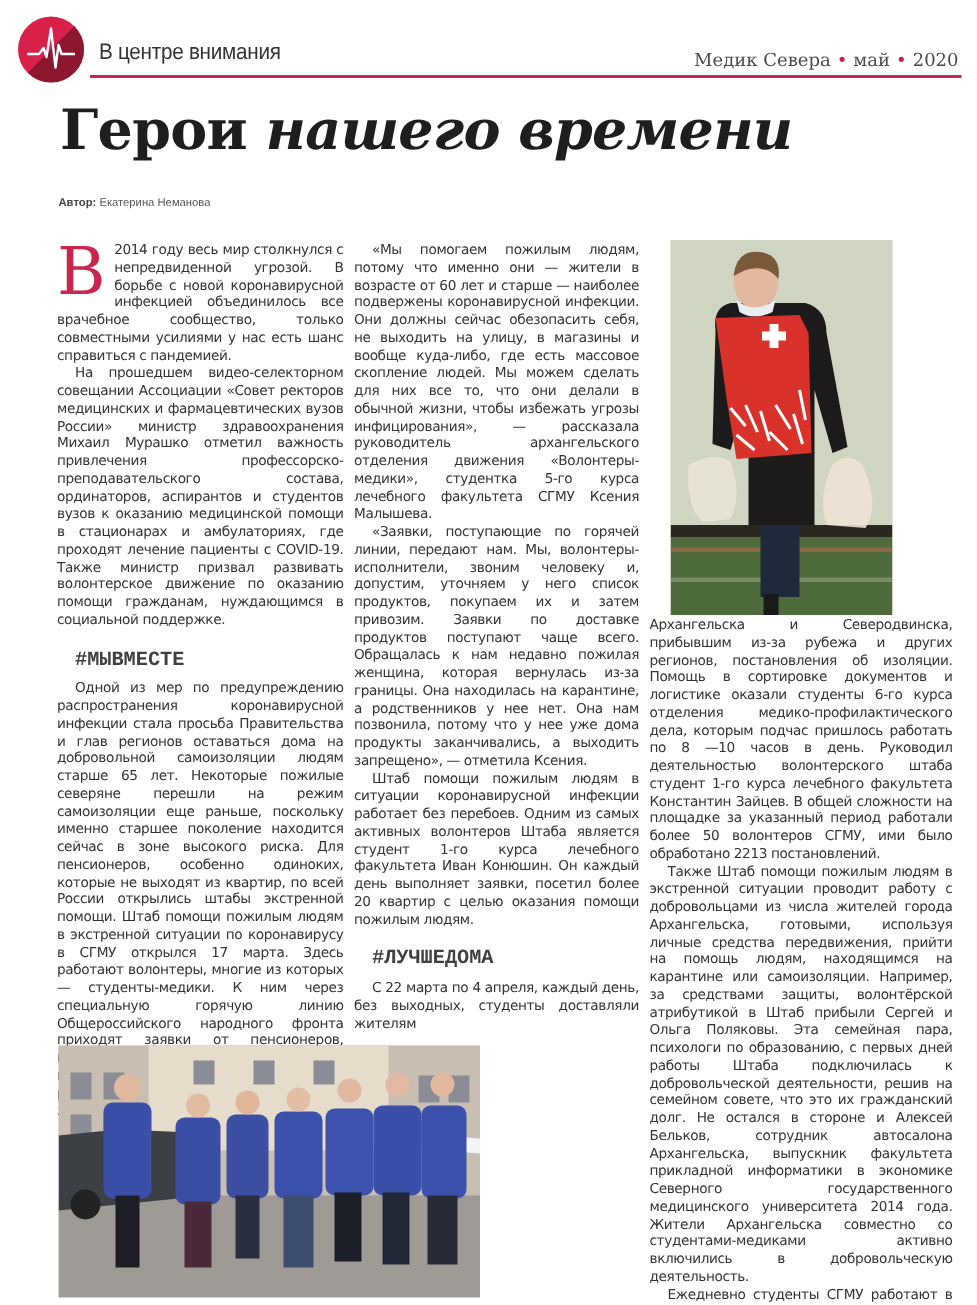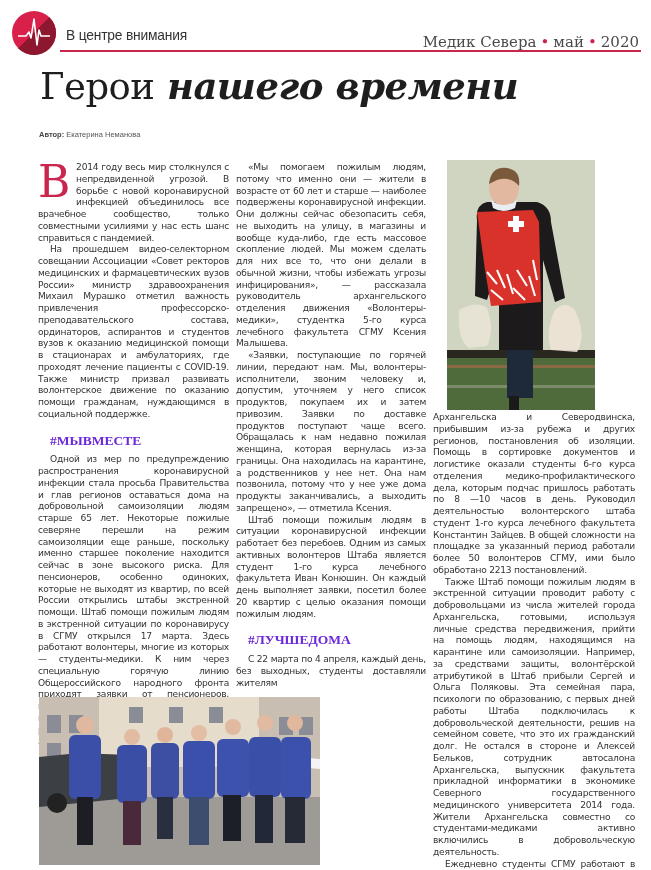--- a/index.html
+++ b/index.html
@@ -5,39 +5,39 @@
   * { box-sizing: border-box; margin: 0; padding: 0; }
   html, body { width: 651px; height: 870px; background: #ffffff; overflow: hidden; }
   body { position: relative; font-family: "DejaVu Sans", sans-serif; color: #2b2b2b; }
 
   .logo { position: absolute; left: 12px; top: 11px; width: 44px; height: 44px; border-radius: 50%; background: #d8204a; overflow: hidden; }
   .logo .shadow { position: absolute; left: 0; top: 0; width: 44px; height: 44px; background: linear-gradient(135deg, transparent 50%, #8e1730 50%); }
   .logo svg { position: absolute; left: 0; top: 0; }
 
   .section-label { position: absolute; left: 66px; top: 26px; font-family: "Liberation Sans", sans-serif; font-size: 15px; color: #333; letter-spacing: -0.2px; transform: scaleX(0.92); transform-origin: left; }
   .header-rule { position: absolute; left: 60px; top: 50px; width: 581px; height: 1.5px; background: #c9254d; }
-  .masthead { position: absolute; right: 12px; top: 33px; font-family: "DejaVu Serif", serif; font-size: 15px; color: #4a4a4a; }
+  .masthead { position: absolute; right: 12px; top: 33px; font-family: "DejaVu Serif", serif; font-size: 12px; color: #4a4a4a; }
   .masthead .dot { color: #c9254d; padding: 0 4px; }
 
   .title { position: absolute; left: 40px; top: 64px; font-family: "DejaVu Serif", serif; font-size: 37px; color: #1e1e1e; letter-spacing: -0.5px; }
-  .title .upright { font-weight: normal; text-align: right; }
+  .title .upright { font-weight: bold; text-align: right; }
   .title .ital { font-style: italic; font-weight: bold; margin-top: 37px; }
 
   .author { position: absolute; left: 39px; top: 130px; font-family: "Liberation Sans", sans-serif; font-size: 7.5px; color: #555; text-align: center; }
   .author b { font-weight: bold; color: #444; }
 
   .col { position: absolute; font-family: "DejaVu Sans", sans-serif; font-size: 9.1px; line-height: 11.75px; color: #333; text-align: justify; letter-spacing: -0.25px; }
   .col p { text-indent: 12px; }
   .col p.noindent { text-indent: 0; }
   .col1 { left: 38px; top: 162px; width: 191px; }
   .col2 { left: 236px; top: 162px; width: 190px; }
   .col3 { left: 433px; top: 412px; width: 202px; }
 
   .dropcap { float: left; font-family: "DejaVu Serif", serif; font-size: 44px; line-height: 36px; color: #c9254d; margin: 2px 6px 0 0; text-indent: 0; }
-  .hashtag { font-family: Liberation Serif, serif; font-weight: bold; font-size: 13.5px; color: #6d28d9; margin: 14px 0 8px 12px; text-indent: 0; letter-spacing: 0; }
+  .hashtag { font-family: Liberation Mono, monospace; font-weight: bold; font-size: 13.5px; color: #404040; margin: 14px 0 8px 12px; text-indent: 0; letter-spacing: 0; }
 
   .photo { position: absolute; overflow: hidden; }
   .photo1 { left: 447px; top: 160px; width: 148px; height: 250px; background: #cdd3bd; }
   .photo2 { left: 39px; top: 697px; width: 281px; height: 168px; background: #bfbab4; }
 </style>
 </head>
 <body>
 
 <div class="logo">
   <div class="shadow"></div>

